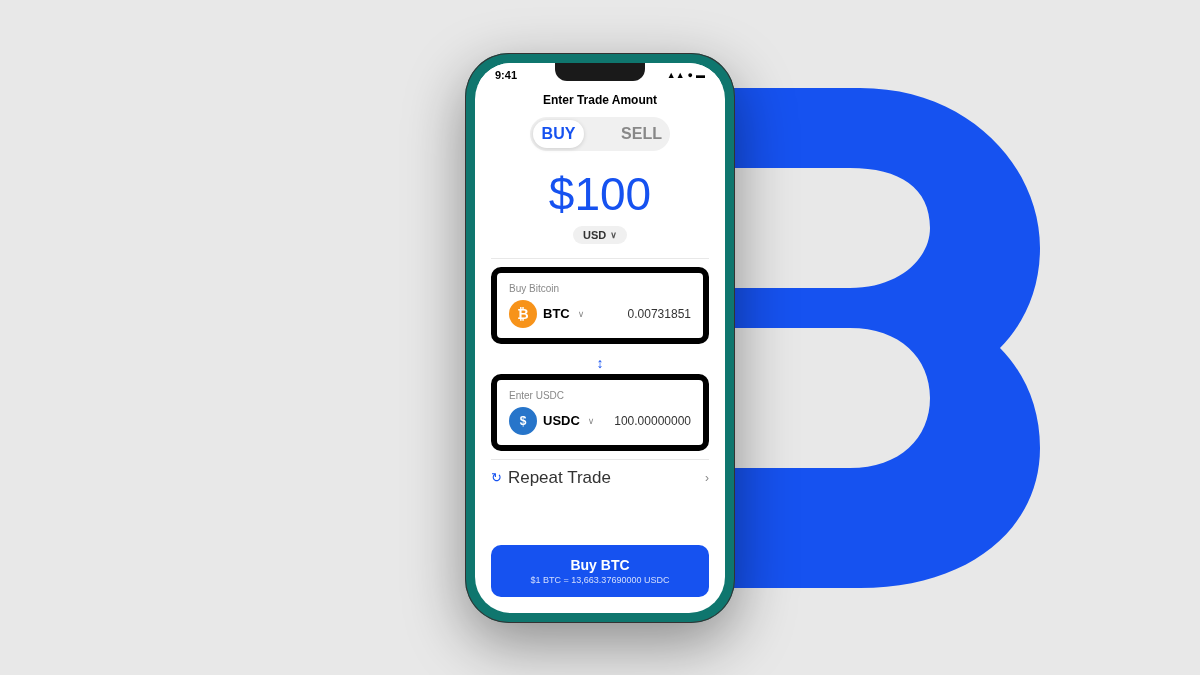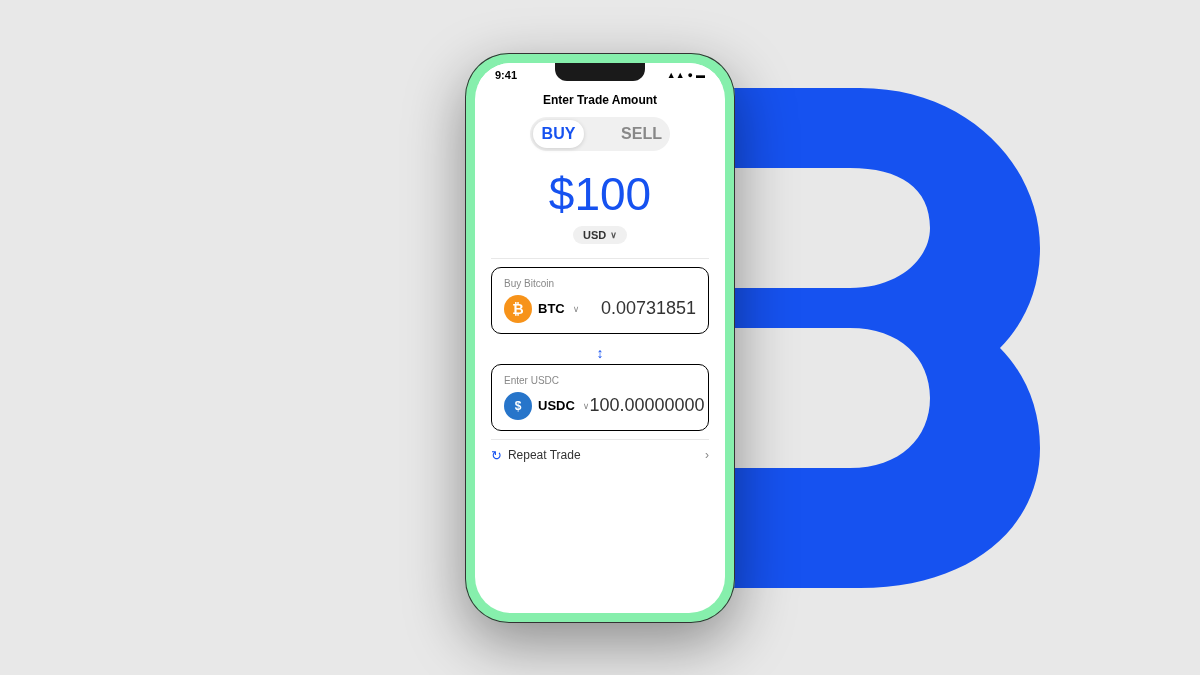--- a/index.html
+++ b/index.html
@@ -31,21 +31,21 @@
       position: relative;
       z-index: 10;
       display: flex;
       align-items: center;
       justify-content: center;
     }
 
     .phone {
       width: 270px;
       height: 570px;
-      background: #86efac;
+      background: #0f766e;
       border-radius: 44px;
       padding: 10px;
       box-shadow: 0 20px 60px rgba(0,0,0,0.4), inset 0 0 0 1px #333;
       position: relative;
     }
 
     .phone-screen {
       width: 100%;
       height: 100%;
       background: #fff;
@@ -171,21 +171,21 @@
     
     .divider {
       height: 1px;
       background: #e8e8e8;
       margin: 8px 0;
     }
 
     
     .trade-section {
       background: #fff;
-      border: 1px solid #000000;
+      border: 6px solid #000000;
       border-radius: 10px;
       padding: 10px 12px;
       margin-bottom: 8px;
     }
 
     .trade-label {
       font-size: 10px;
       color: #888;
       margin-bottom: 6px;
     }
@@ -233,21 +233,21 @@
       color: #000;
     }
 
     .coin-chevron {
       font-size: 9px;
       color: #888;
       margin-left: 2px;
     }
 
     .coin-amount {
-      font-size: 18px;
+      font-size: 12px;
       color: #333;
       font-weight: 500;
     }
 
     
     .swap-arrow-container {
       text-align: center;
       padding: 2px 0;
     }
 
@@ -272,21 +272,21 @@
       align-items: center;
       gap: 6px;
     }
 
     .repeat-icon {
       color: #1652f0;
       font-size: 13px;
     }
 
     .repeat-label {
-      font-size: 12px;
+      font-size: 17px;
       color: #333;
       font-weight: 500;
     }
 
     .repeat-chevron {
       font-size: 12px;
       color: #888;
     }
 
     
@@ -398,17 +398,21 @@
         </div>
 
         <div class="repeat-trade-row">
           <div class="repeat-trade-left">
             <span class="repeat-icon">↻</span>
             <span class="repeat-label">Repeat Trade</span>
           </div>
           <span class="repeat-chevron">›</span>
         </div>
 
+        <button class="buy-button">
+          <span class="buy-button-main">Buy BTC</span>
+          <span class="buy-button-sub">$1 BTC = 13,663.37690000 USDC</span>
+        </button>
 
       </div>
     </div>
   </div>
 </div>
 
 </body></html>

